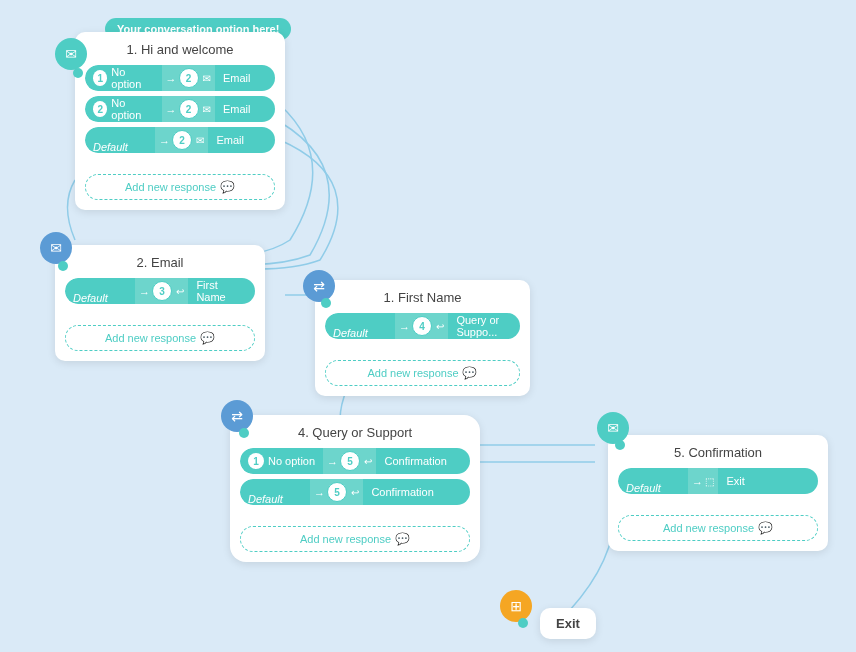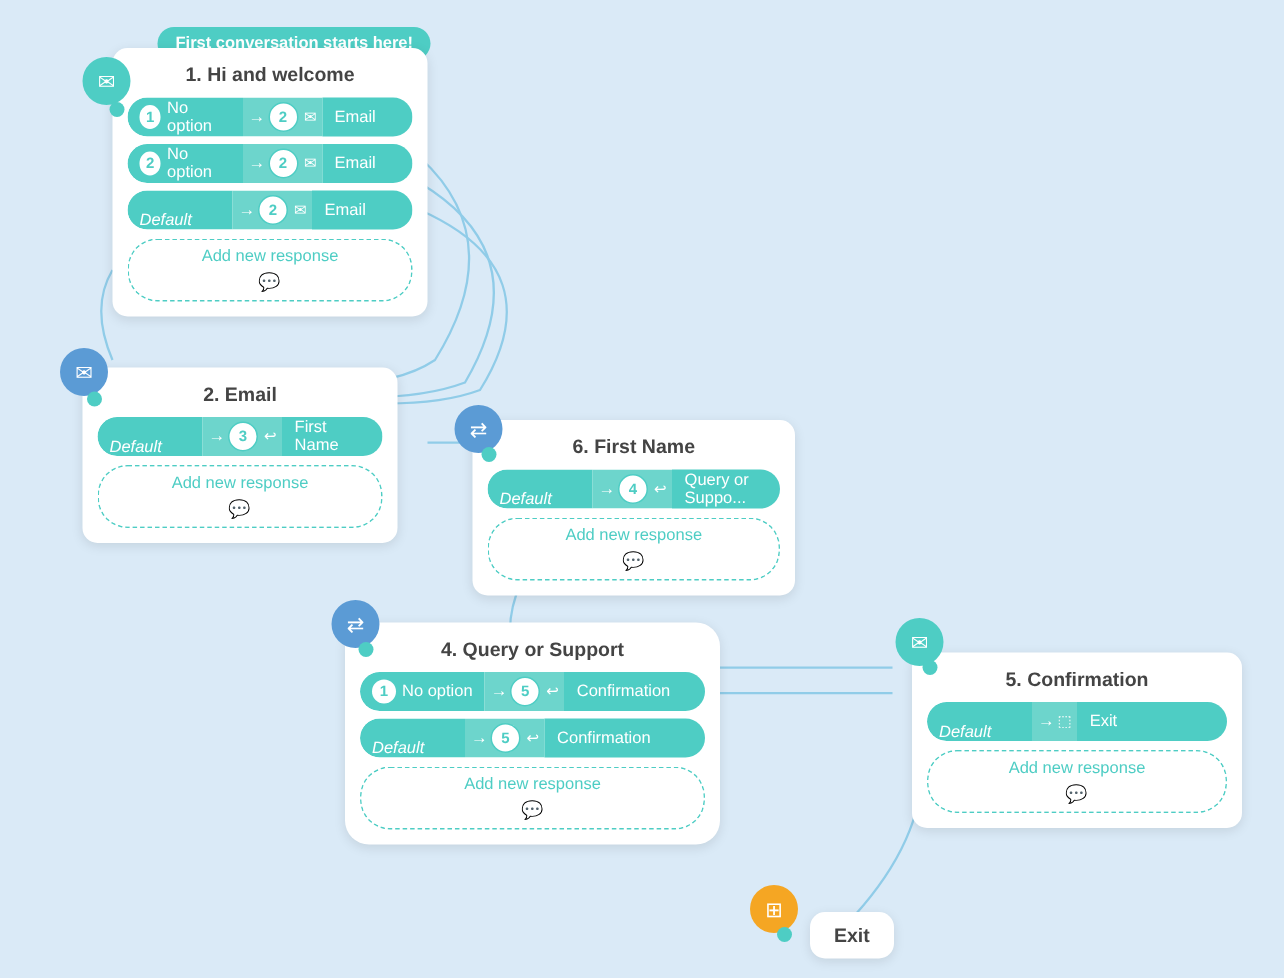--- a/index.html
+++ b/index.html
@@ -33,21 +33,21 @@
       position: absolute;
       background: #fff;
       border-radius: 10px;
       padding: 10px;
       box-shadow: 0 2px 8px rgba(0,0,0,0.1);
     }
 
     .node-title {
       text-align: center;
       font-size: 13px;
-      font-weight: 700;
+      font-weight: 400;
       color: #444;
       margin-bottom: 8px;
     }
 
     
     .response-row {
       display: flex;
       align-items: center;
       margin-bottom: 5px;
       border-radius: 20px;
@@ -117,26 +117,25 @@
 
     
     .add-response {
       border: 1.5px dashed #4ecdc4;
       border-radius: 20px;
       text-align: center;
       padding: 5px;
       font-size: 11px;
       color: #4ecdc4;
       cursor: pointer;
-      margin-top: 6px;
+      margin-top: 21px;
       display: flex;
       align-items: center;
       justify-content: center;
       gap: 4px;
-      flex-direction: column;
     }
 
     
     .start-bubble {
       position: absolute;
       background: #4ecdc4;
       color: #fff;
       border-radius: 20px;
       padding: 5px 12px;
       font-size: 11px;
@@ -210,21 +209,21 @@
 
     <path d="M 370 350 Q 340 390 340 420 Q 340 440 330 445" stroke="#90cce8" stroke-width="1.5" fill="none"></path>
 
     <path d="M 455 445 Q 530 445 595 445" stroke="#90cce8" stroke-width="1.5" fill="none"></path>
     <path d="M 455 462 Q 540 462 595 462" stroke="#90cce8" stroke-width="1.5" fill="none"></path>
 
     <path d="M 615 510 Q 615 560 570 610" stroke="#90cce8" stroke-width="1.5" fill="none"></path>
   </svg>
 
   <div class="start-bubble" style="left:105px; top:18px;">
-    <span>First conversation starts here!</span>
+    <span>Your conversation option here!</span>
   </div>
 
   <div class="icon-node teal" style="left:55px; top:38px;">✉</div>
   <div class="dot-connector" style="left:73px; top:68px;"></div>
 
   <div class="node" style="left:75px; top:32px; width:210px;">
     <div class="node-title">1. Hi and welcome</div>
 
     <div class="response-row">
       <div class="resp-label">
@@ -291,21 +290,21 @@
     <div class="add-response">
       <span>Add new response</span>
       <span style="font-size:12px;">💬</span>
     </div>
   </div>
 
   <div class="icon-node blue" style="left:303px; top:270px;">⇄</div>
   <div class="dot-connector" style="left:321px; top:298px;"></div>
 
   <div class="node" style="left:315px; top:280px; width:215px;">
-    <div class="node-title">6. First Name</div>
+    <div class="node-title">1. First Name</div>
 
     <div class="response-row">
       <div class="resp-label default">
         <span>Default</span>
       </div>
       <div class="resp-middle">
         <span style="color:#fff; font-size:11px;">→</span>
         <span class="resp-step">4</span>
         <span style="color:#fff; font-size:10px; margin-left:2px;">↩</span>
       </div>

